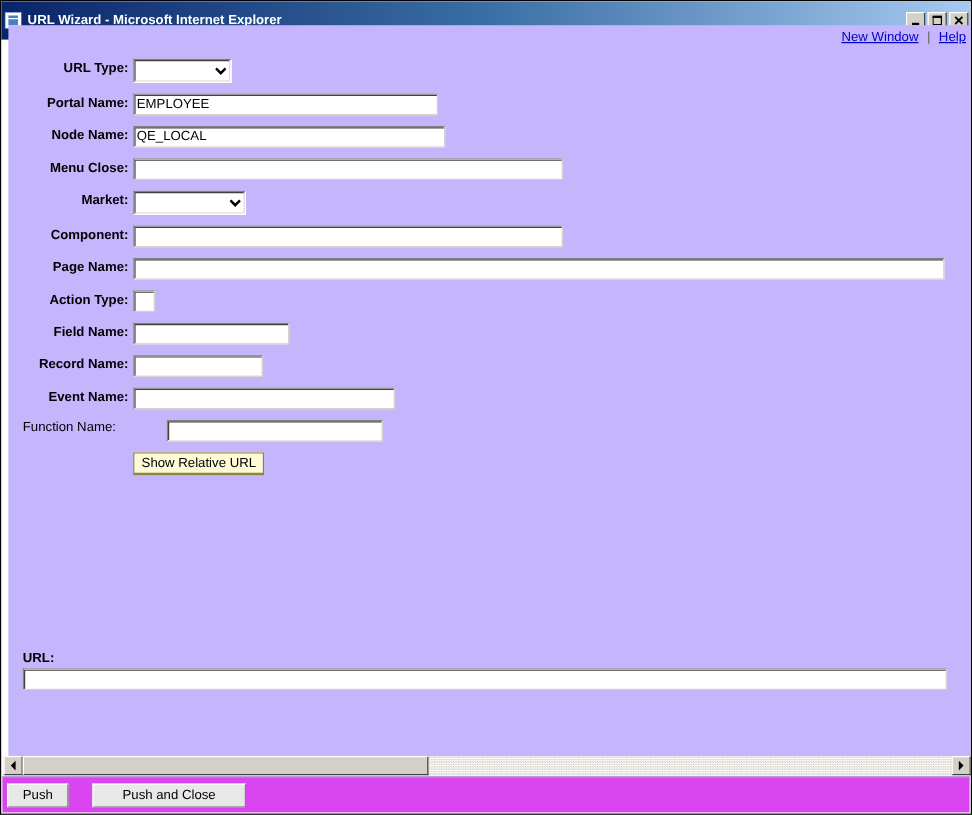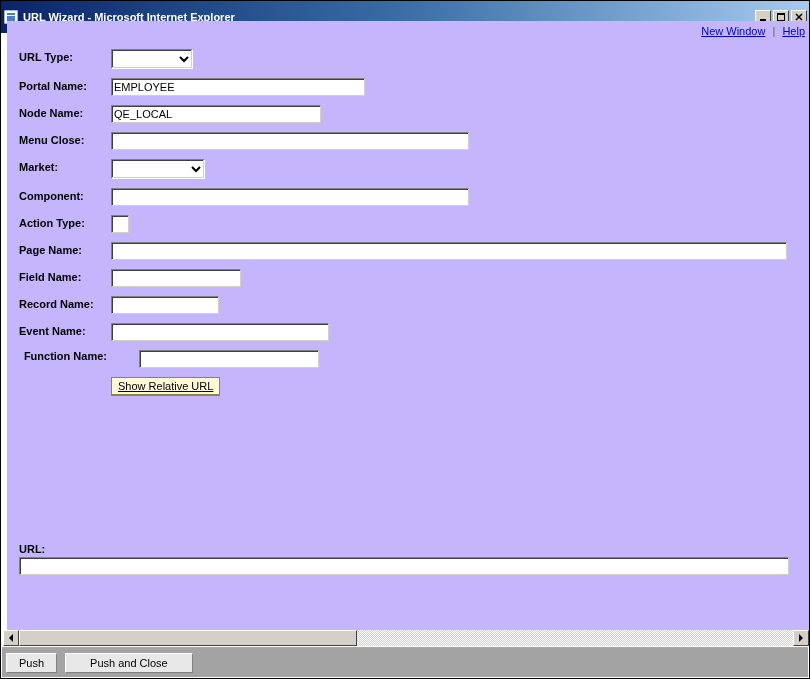--- a/index.html
+++ b/index.html
@@ -62,33 +62,32 @@
 
   .form-area {
     padding: 10px 12px 0 12px;
   }
   .row {
     display: flex;
     margin-bottom: 9px;
   }
   .label {
     width: 92px;
-    text-align: left;
+    text-align: right;
     padding-right: 4px;
     font-weight: bold;
     font-size: 11px;
     color: #000;
     flex-shrink: 0;
     padding-top: 2px;
   }
   .label-wrap {
     width: 92px;
-    text-align: right;
     padding-right: 4px;
-    font-weight: bold;
+    font-weight: normal;
     font-size: 11px;
     color: #000;
     flex-shrink: 0;
   }
   .txt {
     font-family: Arial, sans-serif;
     font-size: 11px;
     padding: 1px 2px;
     border: 1px solid #7b7b7b;
     border-top-color: #808080;
@@ -110,21 +109,20 @@
     box-shadow: inset -1px -1px 0 #d4d0c8, inset 1px 1px 0 #404040;
   }
   .btn-show {
     background: #FFF9D6;
     border: 1px solid #888842;
     border-bottom: 2px solid #888842;
     padding: 2px 6px;
     font-size: 11px;
     cursor: pointer;
     font-family: Tahoma, Arial, sans-serif;
-    text-decoration: underline;
   }
 
   .url-section {
     position: absolute;
     left: 12px;
     top: 504px;
     right: 8px;
     margin-top: 18px;
   }
   .url-label {
@@ -166,26 +164,26 @@
     background: #d4d0c8;
     border: 1px solid #fff;
     border-right-color: #404040;
     border-bottom-color: #404040;
   }
 
   .bottom-bar {
     position: absolute;
     left: 1px; right: 1px; bottom: 1px;
     height: 30px;
-    background: #a3a3a3;
+    background: #d946ef;
     border-top: 1px solid #9aa8c7;
     display: flex;
     align-items: center;
     padding: 0 4px;
-    gap: 8px;
+    gap: 20px;
   }
   .push-btn {
     background: #e8e8e8;
     border: 1px solid #808080;
     border-top-color: #fff;
     border-left-color: #fff;
     padding: 2px 12px;
     font-size: 11px;
     font-family: Tahoma, Arial, sans-serif;
     cursor: pointer;
@@ -238,46 +236,46 @@
       <select class="sel" style="width:82px"><option></option></select>
     </div>
 
     <div class="row">
       <div class="label">Portal Name:</div>
       <input type="text" class="txt" style="width: 254px;" value="EMPLOYEE">
     </div>
 
     <div class="row">
       <div class="label">Node Name:</div>
-      <input type="text" class="txt" style="width: 210px;" value="QE_LOCAL">
+      <input type="text" class="txt" style="width: 260px;" value="QE_LOCAL">
     </div>
 
     <div class="row">
       <div class="label">Menu Close:</div>
       <input type="text" class="txt" style="width: 358px;" value="">
     </div>
 
     <div class="row">
       <div class="label">Market:</div>
       <select class="sel" style="width:94px"><option></option></select>
     </div>
 
     <div class="row">
       <div class="label">Component:</div>
       <input type="text" class="txt" style="width: 358px;" value="">
     </div>
 
     <div class="row">
+      <div class="label">Page Name:</div>
+      <input type="text" class="txt" style="width: 676px;" value="">
+    </div>
+
+    <div class="row">
       <div class="label">Action Type:</div>
       <input type="text" class="txt" style="width: 18px;" value="">
-    </div>
-
-    <div class="row">
-      <div class="label">Page Name:</div>
-      <input type="text" class="txt" style="width: 676px;" value="">
     </div>
 
     <div class="row">
       <div class="label">Field Name:</div>
       <input type="text" class="txt" style="width: 130px;" value="">
     </div>
 
     <div class="row">
       <div class="label">Record Name:</div>
       <input type="text" class="txt" style="width: 108px;" value="">

